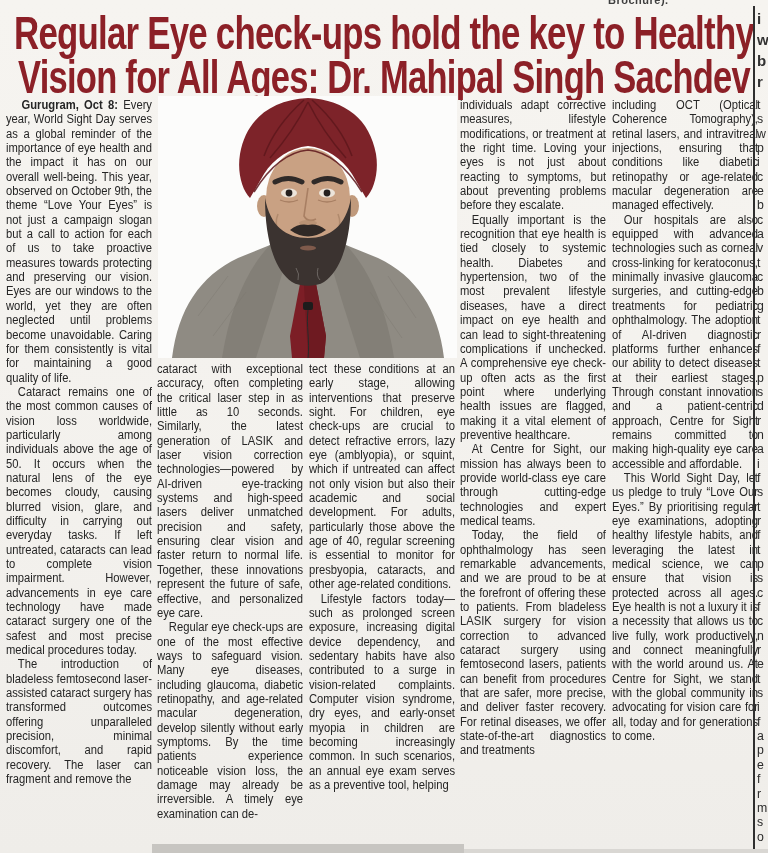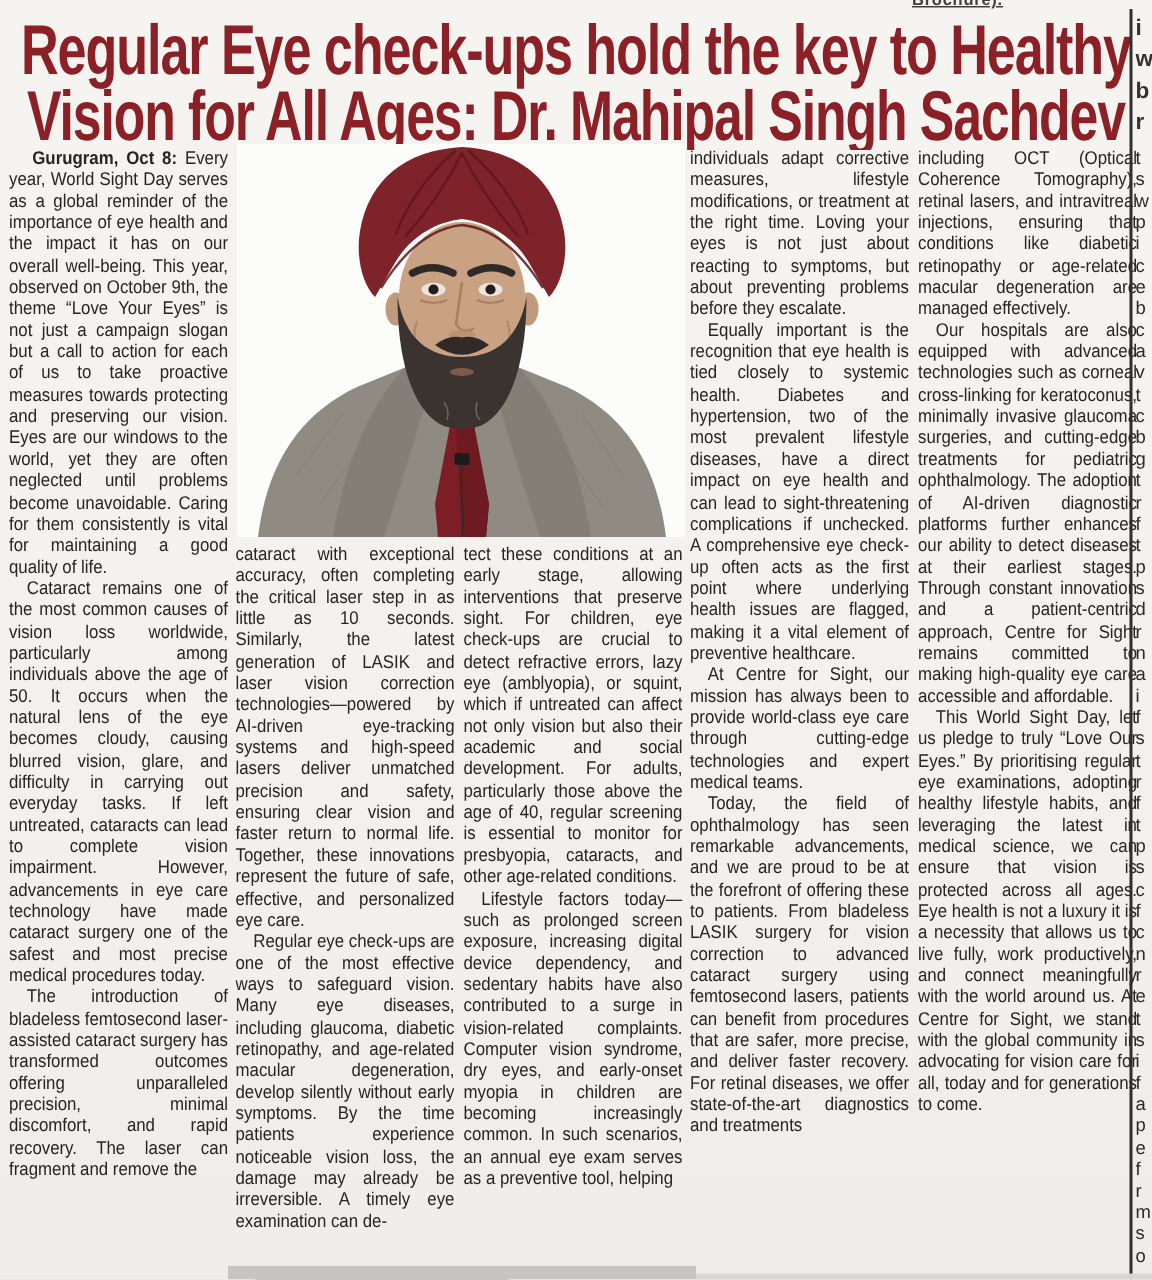--- a/index.html
+++ b/index.html
@@ -10,21 +10,21 @@
   }
   
   .headline-svg{position:absolute;left:0;top:0;}
   .hl{
     fill:var(--headline-color,#8c2027);
     font-family:"Liberation Sans",sans-serif;
     font-weight:bold;font-size:47px;letter-spacing:-1px;
   }
   
   .top-frag{position:absolute;left:608px;top:0;width:140px;height:7px;overflow:hidden;
-    font-weight:bold;font-size:11px;color:#3f3f3f;text-decoration:underline;}
+    font-weight:bold;font-size:11px;color:#3f3f3f;}
   .top-frag span{display:block;margin-top:-6px;letter-spacing:.5px;}
   
   .col{
     position:absolute;width:160px;transform:scaleX(0.9125);transform-origin:0 0;
     font-size:12.3px;line-height:14.35px;text-align:justify;color:#252525;overflow:hidden;
   }
   .col p{margin:0;text-indent:13px;}
   .col p.cont{text-indent:0;}
   .col p.first{text-indent:17px;}
   #col1{left:6px;top:98px;height:755px;}

